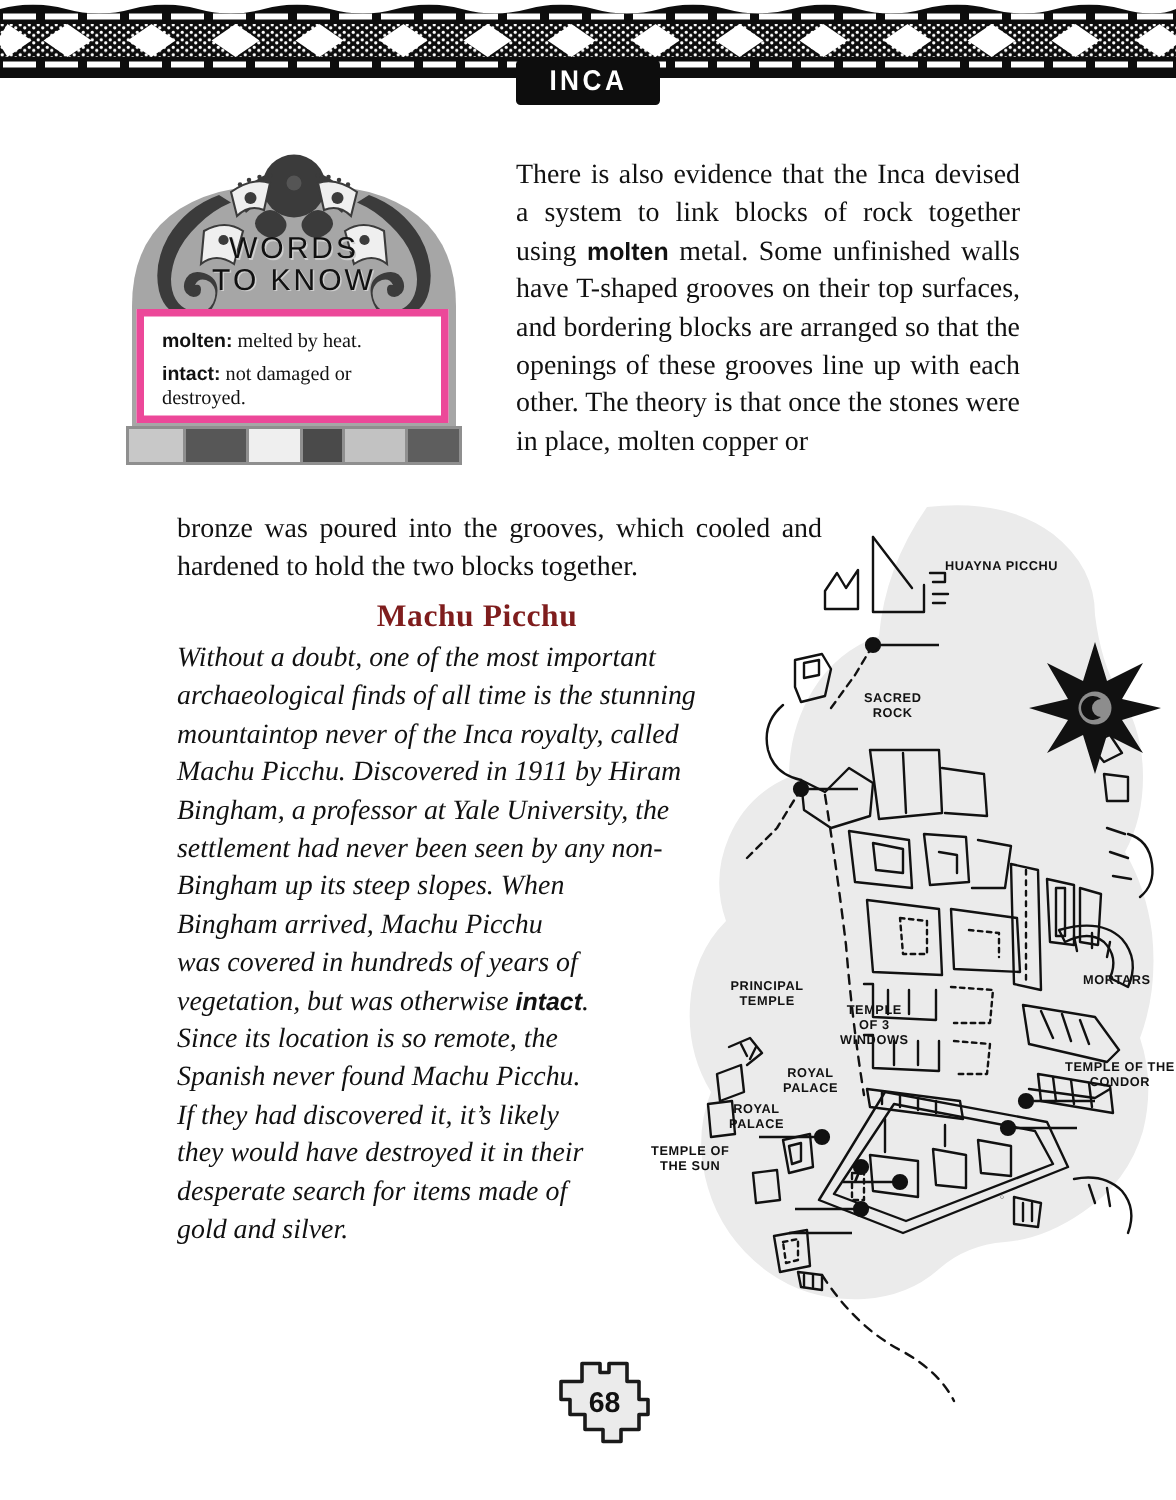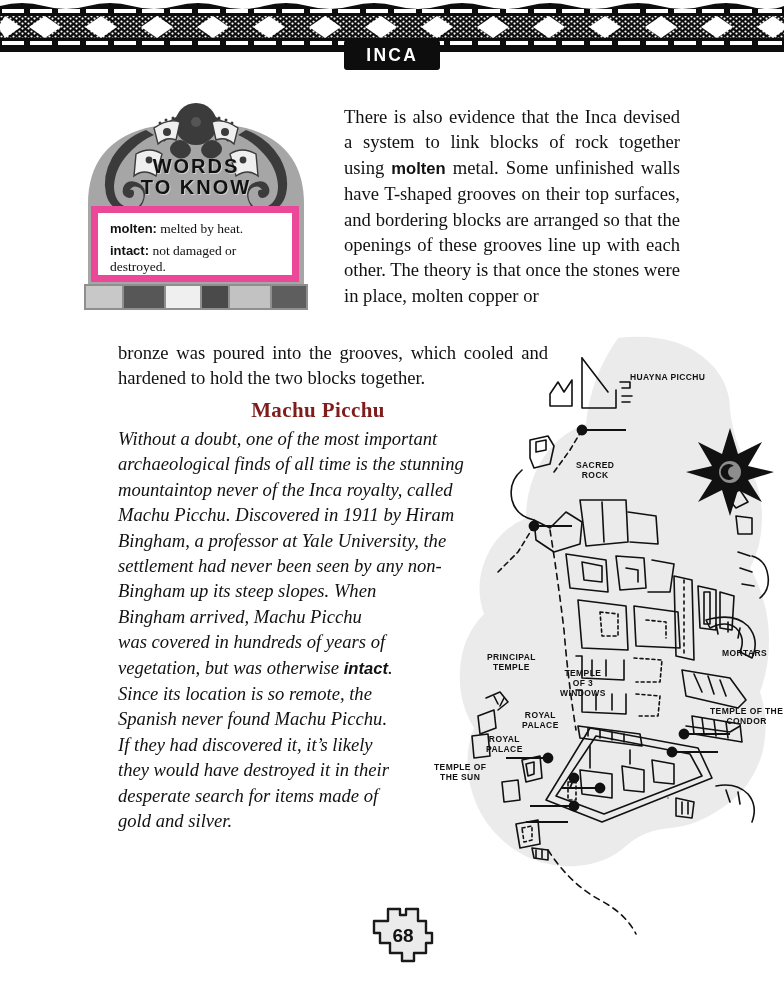--- a/index.html
+++ b/index.html
@@ -23,27 +23,27 @@
     color:#fff;font-family:"Liberation Sans", sans-serif;
     font-weight:bold;font-size:19px;letter-spacing:2.5px;
     transform:scaleX(.92);
   }
 
   
   .wtk{position:absolute;left:76px;top:92px;width:240px;height:228px;z-index:5;}
   .wtk svg{position:absolute;left:0;top:0;}
   .wtk-title{
     position:absolute;left:0;top:64px;width:240px;text-align:center;
-    font-family:"Liberation Sans", sans-serif;font-weight:bold;
+    font-family:"Liberation Sans", sans-serif;font-weight:normal;
     font-size:20px;line-height:21px;letter-spacing:2px;color:#111;
     text-shadow:1px 1px 0 #cfcfcf;
   }
   .wtk-defs{
     position:absolute;left:15px;top:114px;width:208px;height:76px;
-    background:#fff;border:7px solid #ec4899;padding:8px 10px 6px 12px;
+    background:#fff;border:5px solid #ec4899;padding:8px 10px 6px 12px;
     box-sizing:border-box;
   }
   .wtk-defs p{margin:0 0 6px 0;font-size:13.5px;line-height:16px;color:#111;}
   .wtk-defs p:last-child{margin-bottom:0;}
   .wtk-defs b{font-family:"Liberation Sans", sans-serif;font-weight:bold;font-size:13px;}
 
   
   .col-right{
     position:absolute;left:344px;top:104px;width:336px;
     font-size:18.6px;line-height:25.4px;text-align:justify;color:#111;

